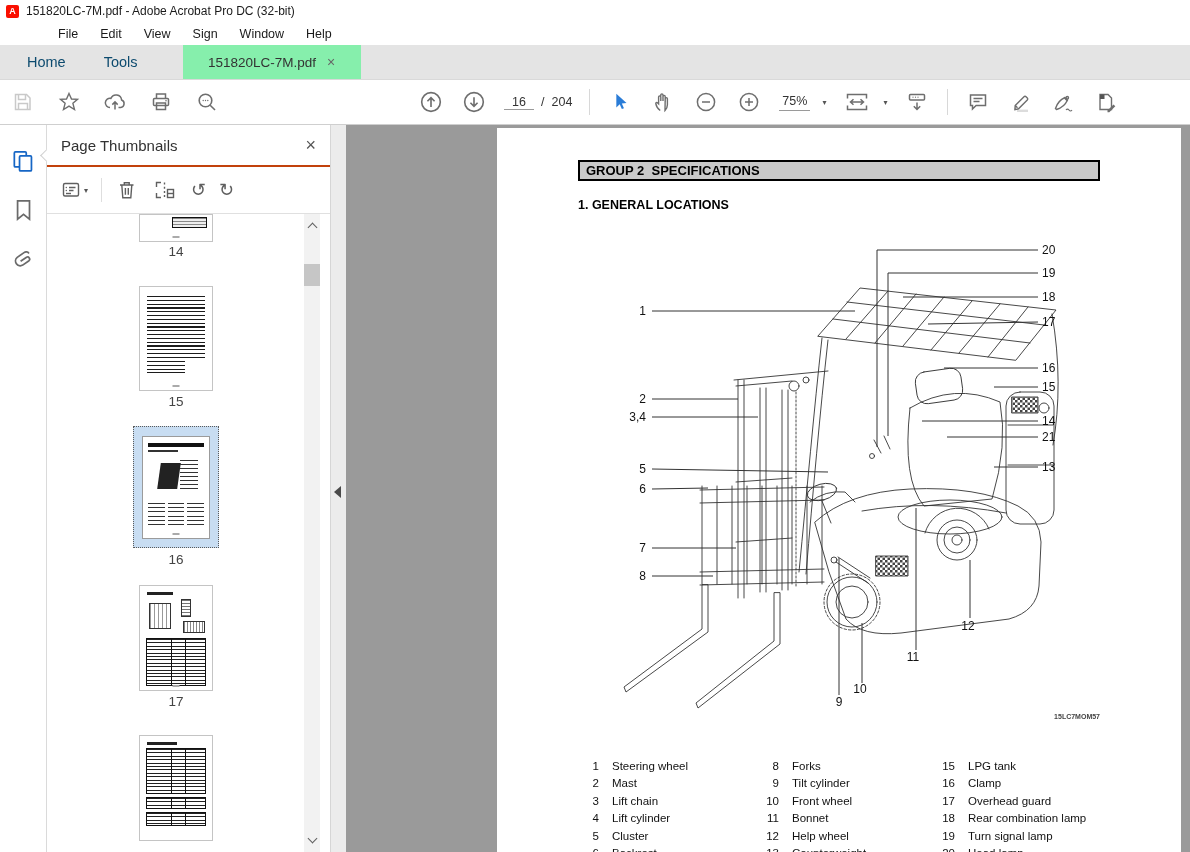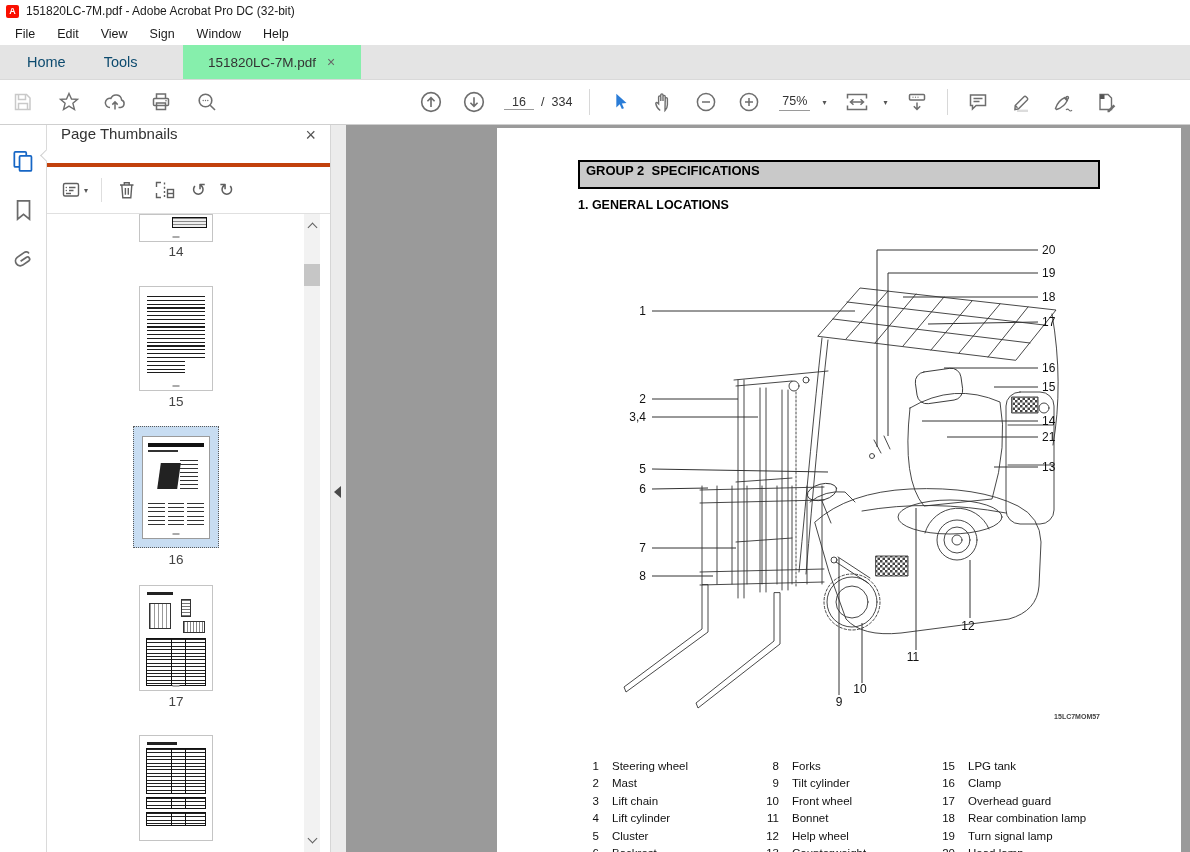--- a/index.html
+++ b/index.html
@@ -1,41 +1,41 @@
 <!DOCTYPE html>
 <html><head>
 <meta charset="utf-8">
 <style>
   * { margin:0; padding:0; box-sizing:border-box; }
   html,body { width:1190px; height:852px; overflow:hidden; font-family:"Liberation Sans",sans-serif; background:#fff; }
   .titlebar { height:22px; display:flex; align-items:center; padding-left:6px; background:#fff; }
   .app-icon { width:13px; height:13px; background:#fa0f00; border-radius:2px; color:#fff; font-size:9px; font-weight:bold; line-height:13px; text-align:center; margin-right:7px; }
   .title-text { font-size:12px; color:#1a1a1a; }
-  .menubar { height:23px; display:flex; align-items:center; padding-left:4px; background:#fff; }
+  .menubar { height:23px; display:flex; align-items:center; padding-left:4px; background:#fff;margin-left:43px; }
   .menu-item { font-size:12.5px; color:#1a1a1a; padding:3px 11px; cursor:default; }
   .tabbar { height:35px; background:#e4e4e4; display:flex; align-items:stretch; padding-left:12px; border-bottom:1px solid #d9d9d9; }
   .tab { font-size:14.5px; color:#0c4a6e; padding:0 15px; display:flex; align-items:center; margin-right:8px; }
   .doc-tab { width:178px; margin-left:22px; background:#86efac; display:flex; align-items:center; justify-content:center; gap:11px; font-size:13.5px; color:#333; }
   .doc-tab .x { color:#666; font-size:14px; line-height:1; }
   .toolbar { height:45px; background:#fff; border-bottom:1px solid #cfcfcf; position:relative; display:flex; align-items:center; }
   .tb-left { display:flex; align-items:center; gap:20px; margin-left:10px; }
   .tb-center { position:absolute; left:418px; top:0; height:44px; display:flex; align-items:center; gap:17px; }
   .tbtn { width:26px; height:30px; display:flex; align-items:center; justify-content:center; }
   .tb-sep { width:1px; height:26px; background:#d8d8d8; }
   .page-box { display:flex; align-items:baseline; gap:7px; }
   .page-input { width:30px; border:none; border-bottom:1px solid #9a9a9a; font-size:12.5px; color:#333; text-align:center; outline:none; font-family:"Liberation Sans",sans-serif; }
   .page-total { font-size:12.5px; color:#333; }
   .zoom-ctrl { display:flex; align-items:center; gap:12px; }
   .zoom-val { font-size:12.5px; color:#333; border-bottom:1px solid #9a9a9a; padding:0 3px 2px; }
   .caret { font-size:8px; color:#555; }
   .main { display:flex; height:727px; }
   .rail { width:47px; border-right:1px solid #dadada; display:flex; flex-direction:column; align-items:center; padding-top:22px; gap:21px; background:#fff; }
   .rail .ricon { width:28px; height:28px; display:flex; align-items:center; justify-content:center; }
   .panel { width:283px; background:#fff; position:relative; }
-  .panel-header { height:42px; display:flex; align-items:flex-start; padding:0 14px; border-bottom:4px solid #c2410c;gap:28px; }
+  .panel-header { height:42px; display:flex; align-items:center; padding:0 14px; border-bottom:2px solid #c2410c;gap:28px; }
   .panel-title { font-size:15px; color:#323232; flex:1; }
   .panel-close { font-size:18px; color:#555; }
   .panel-tools { height:47px; display:flex; align-items:center; gap:13px; padding-left:13px; border-bottom:1px solid #e0e0e0; }
   .ptool { display:flex; align-items:center; justify-content:center; }
   .rot-glyph { font-size:18px; color:#5f5f5f; line-height:1; }
   .psep { width:1px; height:24px; background:#dedede; }
   .notch { position:absolute; left:-5px; top:26px; width:9px; height:9px; background:#fff; transform:rotate(45deg); border-left:1px solid #cfcfcf; border-bottom:1px solid #cfcfcf; }
   .thumb-list { position:relative; height:638px; overflow:hidden; }
   .thumb-item { position:absolute; left:129px; transform:translateX(-50%); }
   .pagebox { background:#fff; box-shadow:0 0 0 1px #c4c4c4; position:relative; overflow:hidden; }
@@ -62,21 +62,21 @@
   
   .pscroll { position:absolute; left:257px; top:0; width:16px; height:638px; background:#f2f2f2; }
   .pscroll .thumb { position:absolute; left:0; top:50px; width:16px; height:22px; background:#c6c6c6; }
   .chev { position:absolute; left:4.5px; width:7px; height:7px; border-right:1.6px solid #5f5f5f; border-bottom:1.6px solid #5f5f5f; }
   .chev.up { top:10px; transform:rotate(-135deg); }
   .chev.down { bottom:10px; transform:rotate(45deg); }
   .edge-strip { width:16px; background:#ececec; border-left:1px solid #d6d6d6; position:relative; }
   .collapse-arrow { position:absolute; top:361px; left:3px; width:0; height:0; border-top:6px solid transparent; border-bottom:6px solid transparent; border-right:7px solid #4a4a4a; }
   .doc-area { flex:1; background:#9a9a9a; position:relative; overflow:hidden; }
   .pdf-page { position:absolute; left:151px; top:3px; width:684px; height:780px; background:#fff; }
-  .group-header { position:absolute; left:81px; top:32px; width:522px; height:29px; background:#c9c9c9; border:2px solid #000; font-size:13px; font-weight:bold; color:#000; line-height:17px; padding-left:6px; white-space:pre; }
+  .group-header { position:absolute; left:81px; top:32px; width:522px; height:21px; background:#c9c9c9; border:2px solid #000; font-size:13px; font-weight:bold; color:#000; line-height:17px; padding-left:6px; white-space:pre; }
   .section-title { position:absolute; left:81px; top:70px; font-size:12.5px; font-weight:bold; color:#000; }
   .diagram { position:absolute; left:113px; top:112px; }
   .fig-code { position:absolute; left:400px; top:585px; width:203px; text-align:right; font-size:7px; font-weight:bold; color:#444; }
   .plist-col { position:absolute; top:630px; }
   .plist-col.c0 { left:78px; width:170px; }
   .plist-col.c1 { left:258px; width:168px; }
   .plist-col.c2 { left:434px; width:210px; }
   .plist-row { height:17.4px; line-height:17.4px; font-size:11.5px; color:#111; white-space:nowrap; }
   .plist-num { display:inline-block; width:24px; text-align:right; }
   .plist-name { margin-left:13px; }
@@ -155,21 +155,21 @@
     </span>
     <span class="tbtn">
       <svg width="26" height="26" viewBox="0 0 24 24" stroke="#6e6e6e" fill="none" stroke-width="1.5">
           <circle cx="12" cy="12" r="8.6"></circle>
           <path d="M12 7.5v8.5M8.7 12.7 12 16l3.3-3.3"></path>
         </svg>
     </span>
     <span class="page-box">
       <input class="page-input" value="16" style="">
       <span class="page-total">/</span>
-      <span class="page-total">334</span>
+      <span class="page-total">204</span>
     </span>
     <span class="tb-sep"></span>
     <span class="tbtn">
       <svg width="22" height="24" viewBox="0 0 24 24">
           <path d="M8 3v15l3.7-3.5 2.3 5.2 2.3-1-2.3-5.2 5.1-.4z" fill="#2a7cd7"></path>
         </svg>
     </span>
     <span class="tbtn">
       <svg width="24" height="24" viewBox="0 0 24 24" stroke="#6e6e6e" fill="none" stroke-width="1.4">
           <path d="M9.2 20.5c-2.2-1.7-4-4.3-4.4-6.8-.2-1 .9-1.6 1.6-1l1.2 1.1V7c0-.6.5-1.1 1.1-1.1S9.8 6.4 9.8 7v4m0-4.8V5c0-.6.5-1.1 1.1-1.1S12 4.4 12 5v6m0-4.5c0-.6.5-1.1 1.1-1.1s1.1.5 1.1 1.1V12m0-3.3c0-.6.5-1.1 1.1-1.1s1.1.5 1.1 1.1v6c0 2.4-.9 4.2-2.4 5.8z"></path>

